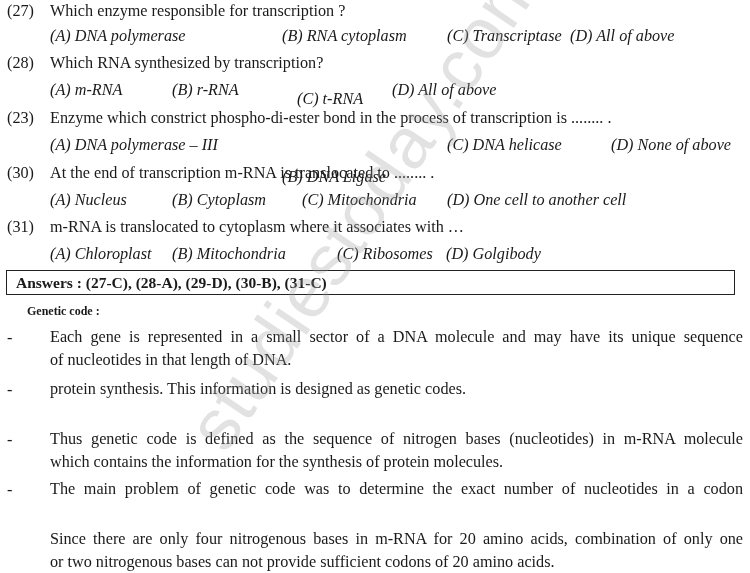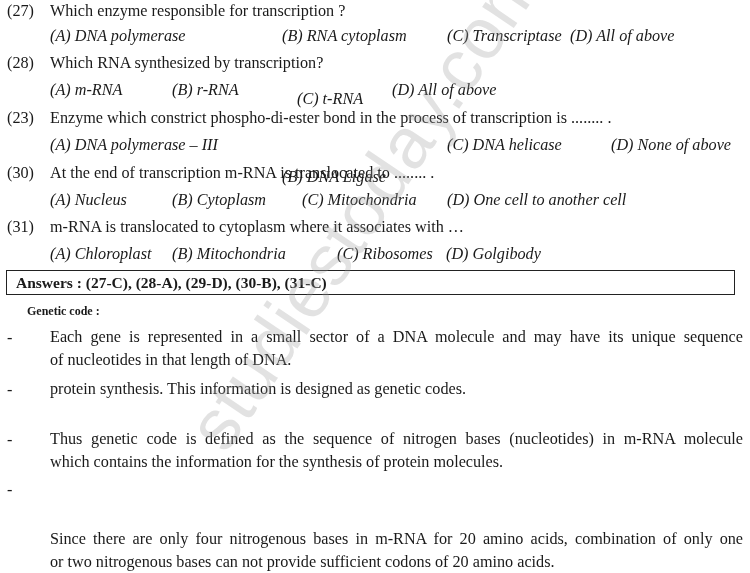--- a/index.html
+++ b/index.html
@@ -174,20 +174,21 @@
 </div>
 
 <span class="dash line" style="top:430px;">-</span>
 <div class="para" style="top:428px;">
   <span class="l">Thus genetic code is defined as the sequence of nitrogen bases (nucleotides) in m-RNA molecule</span>
   <span class="l last">which contains the information for the synthesis of protein molecules.</span>
 </div>
 
 <span class="dash line" style="top:480px;">-</span>
 <div class="para" style="top:478px;">
+  <span class="l">The main problem of genetic code was to determine the exact number of nucleotides in a codon</span>
 </div>
 
 <div class="para" style="top:528px;">
   <span class="l">Since there are only four nitrogenous bases in m-RNA for 20 amino acids, combination of only one</span>
   <span class="l last">or two nitrogenous bases can not provide sufficient codons of 20 amino acids.</span>
 </div>
 
 <div class="watermark">studiestoday.com</div>
 
 </body></html>

